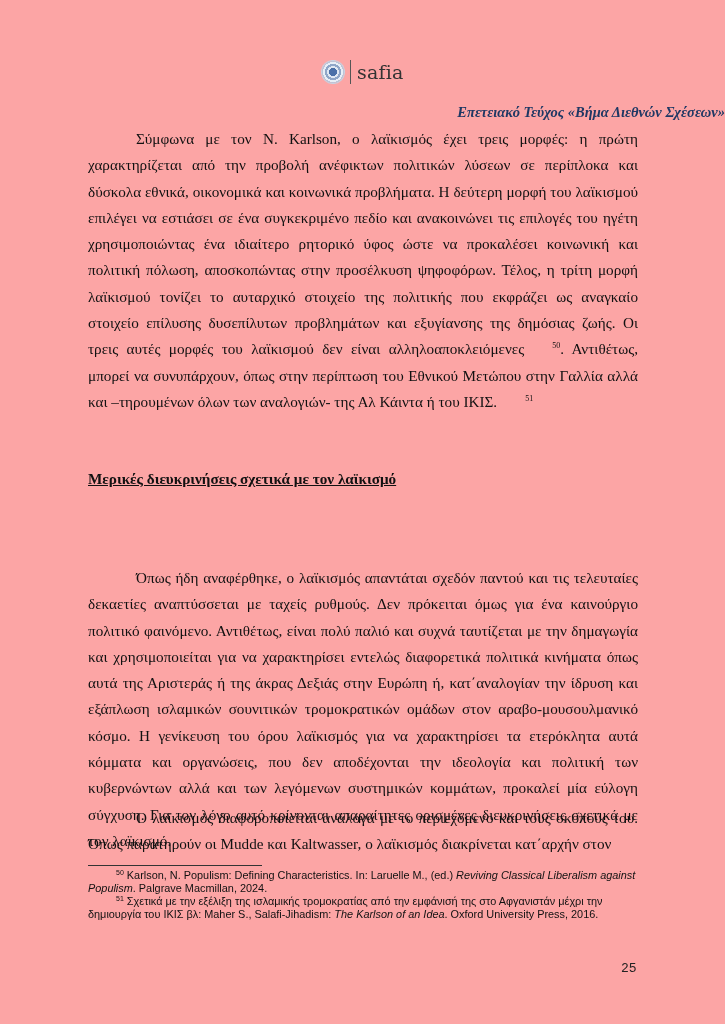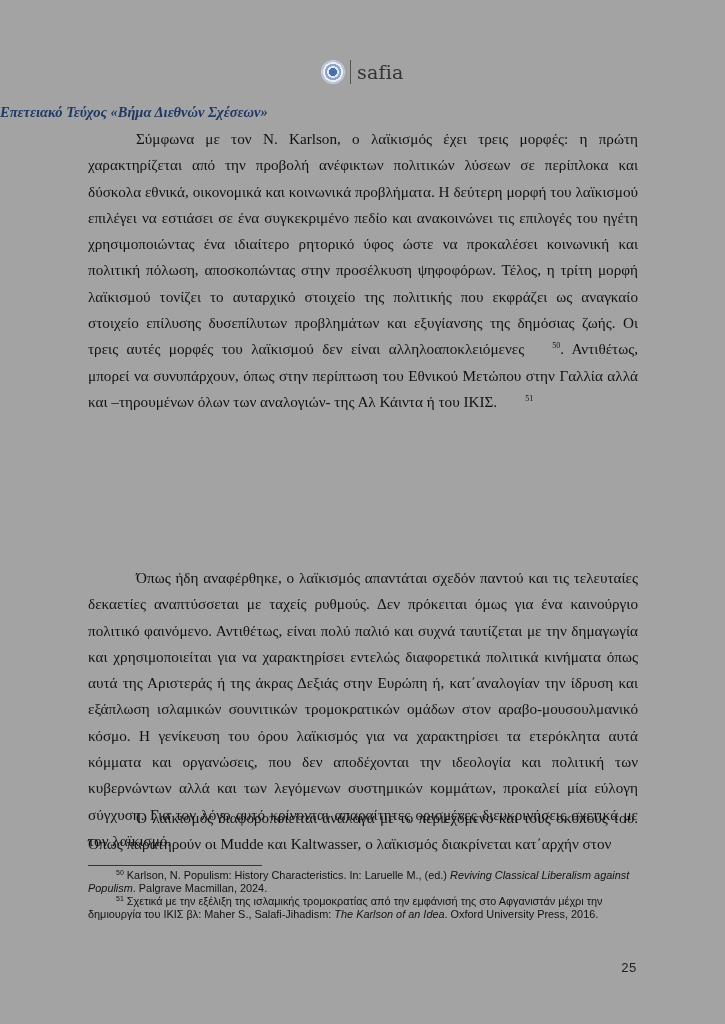--- a/index.html
+++ b/index.html
@@ -1,24 +1,24 @@
 <!DOCTYPE html>
 <html><head>
   <meta charset="utf-8">
   <style>
     html, body { margin: 0; padding: 0; background: #ffffff; }
     body { width: 725px; height: 1024px; position: relative; overflow: hidden; }
-    .page { position: absolute; left: 0; top: 0; width: 725px; height: 1024px; background: #a3a3a3; }
+    .page { position: absolute; left: 0; top: 0; width: 725px; height: 1024px; background: #fca5a5; }
 
     .logo { position: absolute; left: 322px; top: 58px; height: 28px; display: flex; align-items: center; }
     .logo-emblem { width: 22px; height: 22px; border-radius: 50%; background: radial-gradient(circle at 50% 50%, #4a6fa8 0 4px, #dfe7f2 4px 6px, #8fa6c8 6px 8px, #e8eef6 8px 10px, #b9c6da 10px 11px); box-shadow: 0 0 0 1px #c8d2e2; }
     .logo-divider { width: 1px; height: 24px; background: #555; margin: 0 6px 0 6px; }
     .logo-text { font-family: "DejaVu Serif", serif; font-size: 19px; color: #333; letter-spacing: 0.2px; }
 
-    .running-title { position: absolute; left: 0; width: 725px; top: 104px; text-align: left; font-family: "Liberation Serif", serif; font-style: italic; font-weight: bold; font-size: 14.5px; color: #1f3864; }
+    .running-title { position: absolute; left: 0; width: 725px; top: 104px; text-align: right; font-family: "Liberation Serif", serif; font-style: italic; font-weight: bold; font-size: 14.5px; color: #1f3864; }
 
     .text { position: absolute; left: 88px; width: 550px; font-family: "Liberation Serif", serif; font-size: 15.2px; line-height: 26.3px; color: #111; text-align: justify; margin: 0; }
     .text .indent { display: inline-block; width: 48px; }
     sup { font-size: 8px; line-height: 0; vertical-align: 6px; padding-left: 28px; }
 
     #p1 { top: 126px; }
     #p2 { top: 537px; margin-top: 28px; }
     #p3 { top: 805px; }
 
     .heading { position: absolute; left: 88px; top: 470px; font-family: "Liberation Serif", serif; font-weight: bold; font-size: 15.2px; color: #111; text-decoration: underline; margin: 0; }
@@ -38,27 +38,28 @@
   <div class="logo">
     <span class="logo-emblem"></span>
     <span class="logo-divider"></span>
     <span class="logo-text">safia</span>
   </div>
 
   <div class="running-title">Επετειακό Τεύχος «Βήμα Διεθνών Σχέσεων»</div>
 
   <p class="text" id="p1"><span class="indent"></span><span>Σύμφωνα με τον N. Karlson, ο λαϊκισμός έχει τρεις μορφές: η πρώτη χαρακτηρίζεται από την προβολή ανέφικτων πολιτικών λύσεων σε περίπλοκα και δύσκολα  εθνικά, οικονομικά και κοινωνικά προβλήματα. Η δεύτερη μορφή του λαϊκισμού επιλέγει να εστιάσει σε ένα συγκεκριμένο πεδίο και ανακοινώνει τις επιλογές του ηγέτη χρησιμοποιώντας ένα ιδιαίτερο ρητορικό ύφος ώστε να προκαλέσει κοινωνική και πολιτική πόλωση, αποσκοπώντας στην προσέλκυση ψηφοφόρων. Τέλος, η τρίτη μορφή λαϊκισμού τονίζει το αυταρχικό στοιχείο της πολιτικής που εκφράζει ως αναγκαίο στοιχείο επίλυσης δυσεπίλυτων προβλημάτων και εξυγίανσης της δημόσιας ζωής.  Οι τρεις αυτές μορφές του λαϊκισμού δεν είναι αλληλοαποκλειόμενες</span><sup>50</sup><span>. Αντιθέτως, μπορεί να συνυπάρχουν, όπως στην περίπτωση του Εθνικού Μετώπου στην Γαλλία αλλά και –τηρουμένων όλων των αναλογιών- της Αλ Κάιντα ή του ΙΚΙΣ.</span><sup>51</sup></p>
 
+  <h2 class="heading">Μερικές διευκρινήσεις σχετικά με τον λαϊκισμό</h2>
 
   <p class="text" id="p2"><span class="indent"></span><span>Όπως ήδη αναφέρθηκε, ο λαϊκισμός απαντάται σχεδόν παντού και τις τελευταίες δεκαετίες αναπτύσσεται με ταχείς ρυθμούς. Δεν πρόκειται όμως για ένα καινούργιο πολιτικό φαινόμενο. Αντιθέτως, είναι πολύ παλιό και συχνά ταυτίζεται με την δημαγωγία και χρησιμοποιείται για να χαρακτηρίσει εντελώς διαφορετικά πολιτικά κινήματα όπως αυτά της Αριστεράς ή της άκρας Δεξιάς στην Ευρώπη ή, κατ΄αναλογίαν την ίδρυση και εξάπλωση ισλαμικών σουνιτικών τρομοκρατικών ομάδων στον αραβο-μουσουλμανικό κόσμο. Η γενίκευση του όρου λαϊκισμός για να χαρακτηρίσει  τα ετερόκλητα αυτά κόμματα και οργανώσεις, που δεν αποδέχονται την ιδεολογία και πολιτική των κυβερνώντων αλλά και των λεγόμενων συστημικών κομμάτων, προκαλεί μία εύλογη σύγχυση. Για τον λόγο αυτό κρίνονται απαραίτητες ορισμένες  διευκρινήσεις σχετικά με τον λαϊκισμό.</span></p>
 
   <p class="text" id="p3"><span class="indent"></span><span>Ο λαϊκισμός διαφοροποιείται ανάλογα με το περιεχόμενο και τους σκοπούς του. Όπως παρατηρούν οι Mudde και Kaltwasser, ο λαϊκισμός διακρίνεται κατ΄αρχήν  στον</span></p>
 
   <div class="fn-rule"></div>
 
   <div class="footnotes">
-    <p class="footnote"><sup>50</sup><span> Karlson, N. Populism: History Characteristics. In: Laruelle M., (ed.) </span><i>Reviving Classical Liberalism against Populism</i><span>. Palgrave Macmillan, 2024.</span></p>
+    <p class="footnote"><sup>50</sup><span> Karlson, N. Populism: Defining Characteristics. In: Laruelle M., (ed.) </span><i>Reviving Classical Liberalism against Populism</i><span>. Palgrave Macmillan, 2024.</span></p>
     <p class="footnote"><sup>51</sup><span> Σχετικά με την εξέλιξη της ισλαμικής τρομοκρατίας από την εμφάνισή της στο Αφγανιστάν μέχρι την δημιουργία του ΙΚΙΣ βλ:  Maher S., Salafi-Jihadism: </span><i>The Karlson of an Idea</i><span>. Oxford University Press, 2016.</span></p>
   </div>
 
   <div class="page-number">25</div>
 
 </div>
 
 </body></html>

